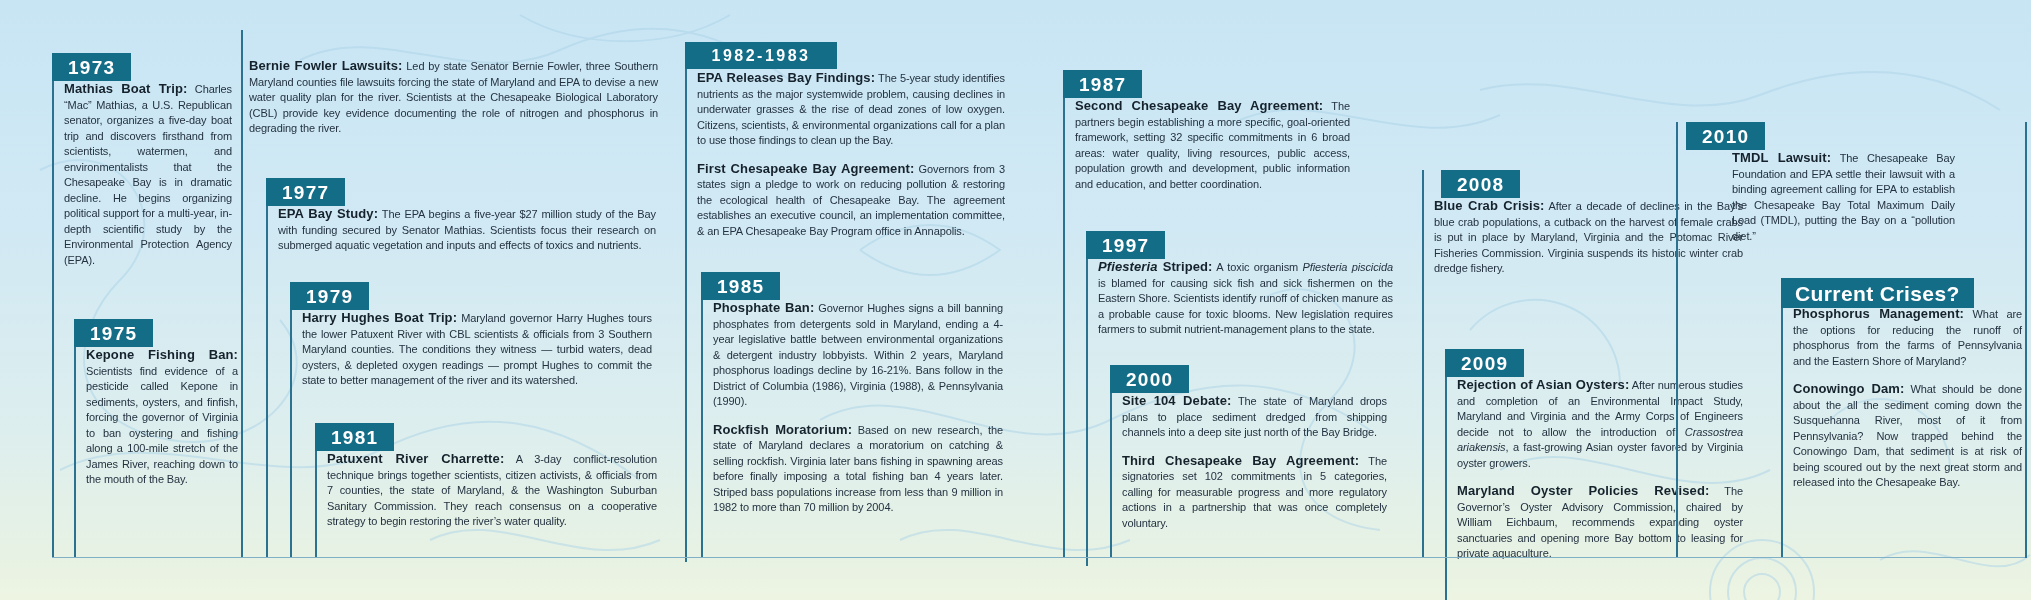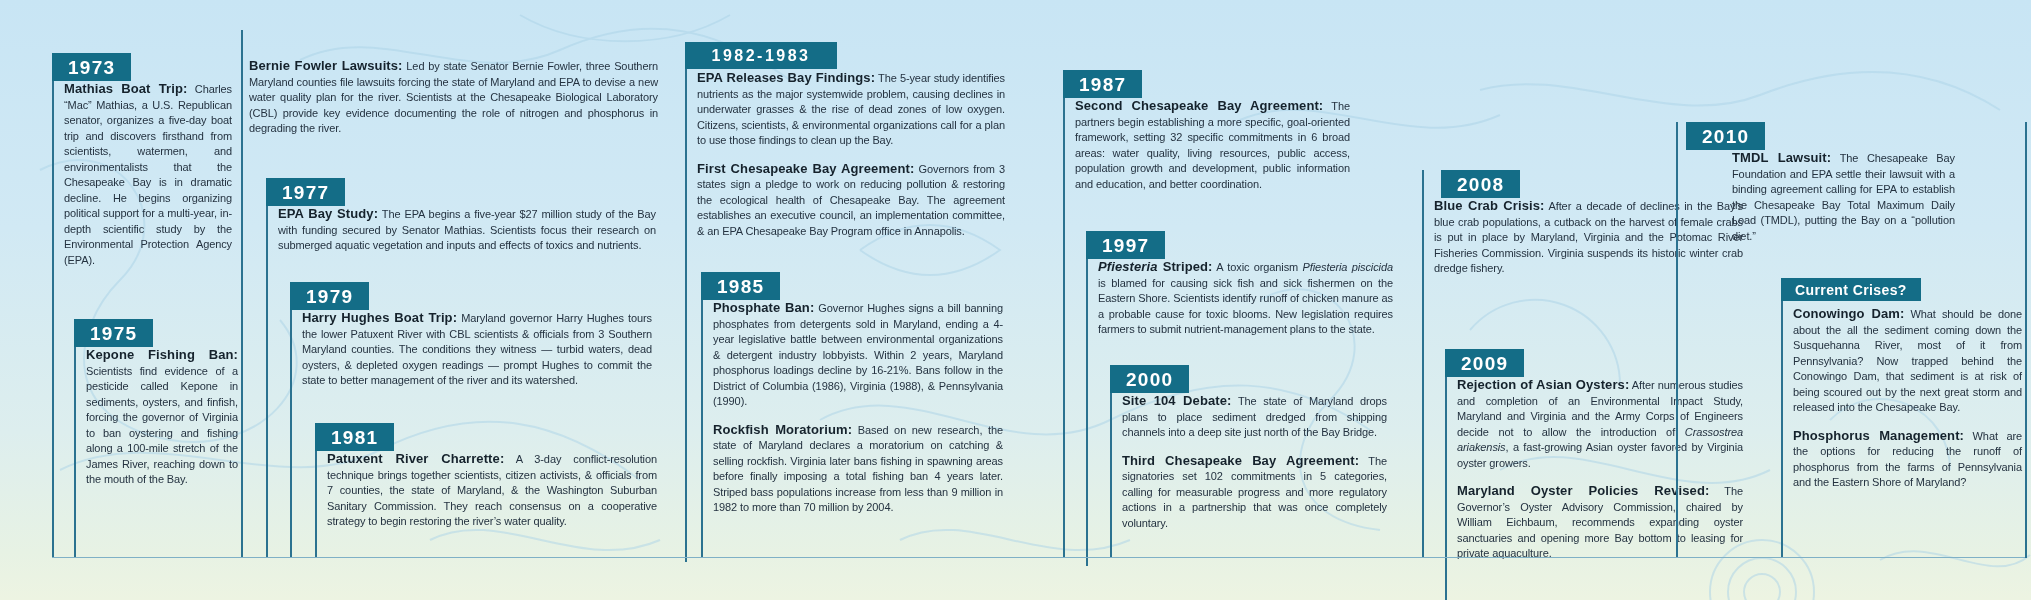--- a/index.html
+++ b/index.html
@@ -25,21 +25,21 @@
     background: var(--badge-bg, #146d87);
     color: var(--badge-text, #ffffff);
     font-weight: bold; font-size: 19px; line-height: 1;
     letter-spacing: 1.3px; padding: 5px 16px 4px; white-space: nowrap;
   }
   .banner { text-align: center; padding: 6px 0 5px; font-size: 16px; letter-spacing: 2.5px; }
   #g7781 .badge { width: 386px; }
   #g8283 .badge { width: 152px; }
   #b2008 .badge { left: 19px; }
   #b2010 .badge { left: 10px; }
-  #bcrises .badge { letter-spacing: 0.4px; font-size: 14px; padding: 5px 14px 4px; }
+  #bcrises .badge { letter-spacing: 0.4px; font-size: 21px; padding: 5px 14px 4px; }
 
   .entries { padding: 28px 0 0 12px; }
   #g7781 .entries { padding-left: 8px; }
   #b2008 .entries { }
   .entry { margin: 0; text-align: justify; font-size: 11px; line-height: 15.5px; letter-spacing: -0.1px; }
   .entry + .entry { margin-top: 12px; }
   .etitle { font-weight: bold; font-size: 13px; letter-spacing: 0.1px; color: #15222c; }
   .italic { font-style: italic; }
 
   
@@ -263,26 +263,26 @@
         <span class="ebody"><span>The Chesapeake Bay Foundation and EPA settle their lawsuit with a binding agreement calling for EPA to establish the Chesapeake Bay Total Maximum Daily Load (TMDL), putting the Bay on a “pollution diet.”</span></span>
       </p>
     </div>
   </div>
 
   <div class="block" id="bcrises">
     <div class="vline"></div>
     <div class="badge">Current Crises?</div>
     <div class="entries">
       <p class="entry">
+        <b class="etitle"><span>Phosphorus Management:</span></b>
+        <span class="ebody"><span>What are the options for reducing the runoff of phosphorus from the farms of Pennsylvania and the Eastern Shore of Maryland?</span></span>
+      </p>
+      <p class="entry">
         <b class="etitle"><span>Conowingo Dam:</span></b>
         <span class="ebody"><span>What should be done about the all the sediment coming down the Susquehanna River, most of it from Pennsylvania? Now trapped behind the Conowingo Dam, that sediment is at risk of being scoured out by the next great storm and released into the Chesapeake Bay.</span></span>
       </p>
-      <p class="entry">
-        <b class="etitle"><span>Phosphorus Management:</span></b>
-        <span class="ebody"><span>What are the options for reducing the runoff of phosphorus from the farms of Pennsylvania and the Eastern Shore of Maryland?</span></span>
-      </p>
     </div>
   </div>
 
   <div class="baseline"></div>
   <div class="endline"></div>
 
 </div>
 
 </body></html>

